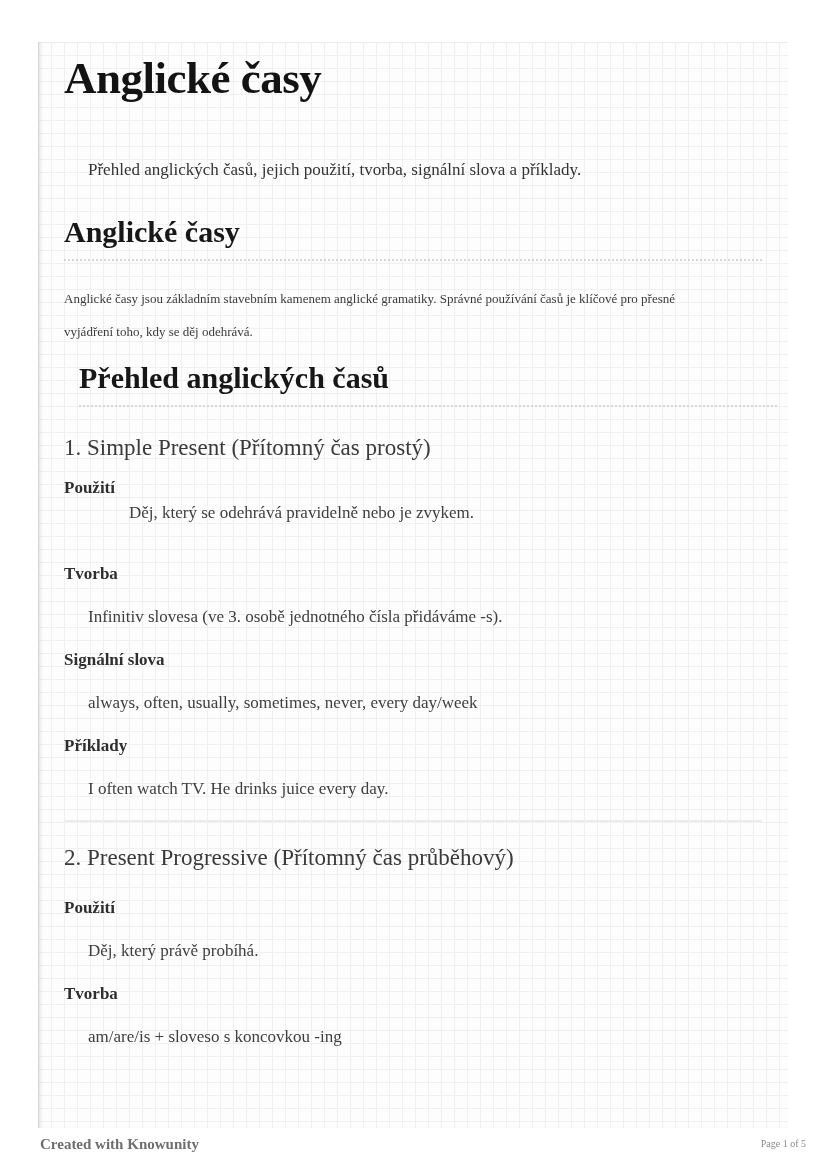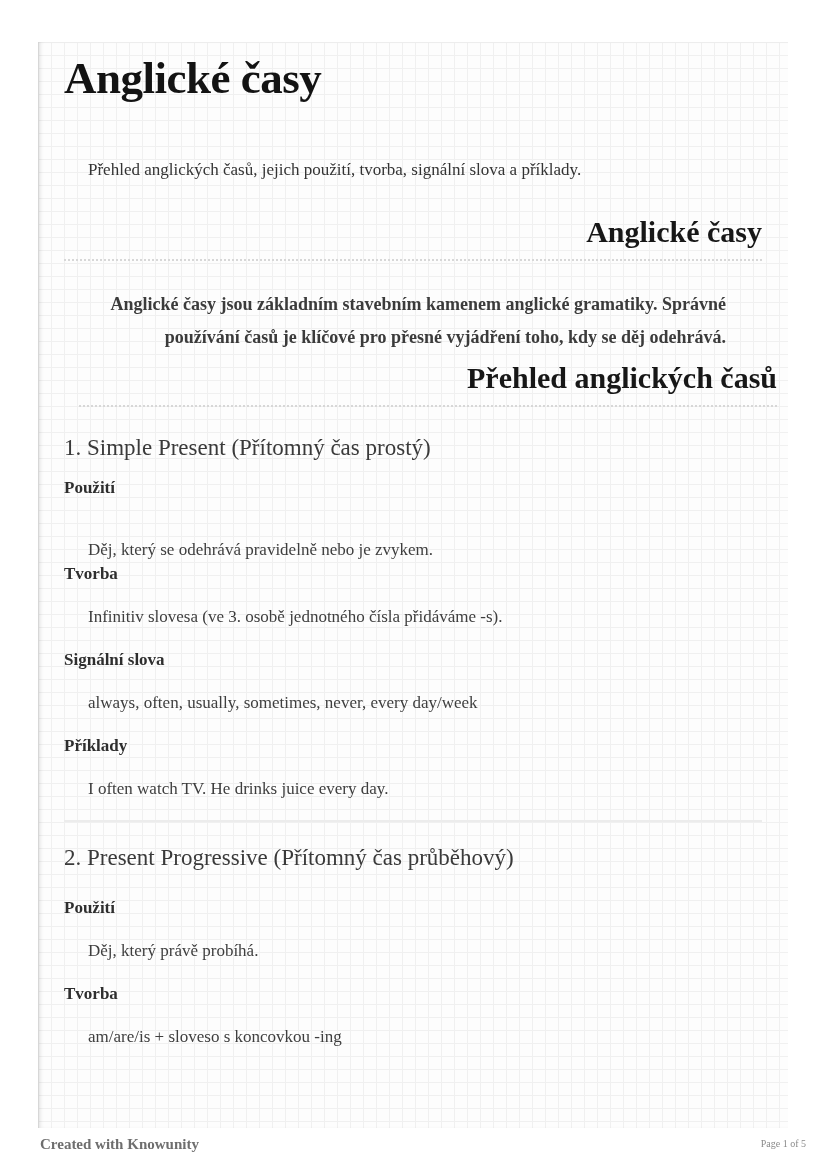--- a/index.html
+++ b/index.html
@@ -16,21 +16,21 @@
     position: absolute;
     left: 38px; top: 42px;
     width: 750px; height: 1086px;
     background-color: #fdfdfd;
     background-image:
       linear-gradient(to right,  #f0f0f0 1px, transparent 1px),
       linear-gradient(to bottom, #f0f0f0 1px, transparent 1px);
     background-size: 13px 13px;
     box-shadow: inset 4px 0 5px -3px rgba(0,0,0,0.18);
   }
-  .paper > * { position: absolute; left: 26px; text-align: right; }
+  .paper > * { position: absolute; left: 26px; }
 
   
   .doc-title {
     top: 12px;
     font-size: 45px;
     font-weight: bold;
     color: #131313;
     letter-spacing: -0.5px;
     line-height: 1.1;
     white-space: nowrap;
@@ -48,26 +48,25 @@
     color: #171717;
     line-height: 36px;
     width: 698px;
     padding-bottom: 9px;
     border-bottom: 2px dotted #d7d7d7;
     white-space: nowrap;
   }
   .h2a { top: 172px; }
   .h2b { top: 318px; margin-left: 15px; }
   .body-par {
-    top: 246px;
-    font-size: 18px;
+    top: 240px;
+    font-size: 13px;
     line-height: 33px;
     color: #3b3b3b;
     width: 662px;
-    font-weight: bold;
   }
   .h3 {
     font-size: 23px;
     font-weight: normal;
     color: #3a3a3a;
     line-height: 28px;
     white-space: nowrap;
   }
   .h3a { top: 392px; }
   .h3b { top: 802px; }
@@ -80,21 +79,21 @@
     white-space: nowrap;
   }
   .fvalue {
     left: 50px;
     font-size: 17px;
     color: #3e3e3e;
     line-height: 20px;
     white-space: nowrap;
   }
   
-  .r1 { top: 436px; } .r2 { top: 498px; } .r3 { top: 522px; } .r4 { top: 565px; }
+  .r1 { top: 436px; } .r2 { top: 461px; margin-left: 41px; } .r3 { top: 522px; } .r4 { top: 565px; }
   .r5 { top: 608px; } .r6 { top: 651px; } .r7 { top: 694px; } .r8 { top: 737px; }
   .r9 { top: 856px; } .r10 { top: 899px; } .r11 { top: 942px; } .r12 { top: 985px; }
 
   .divider {
     top: 778px;
     width: 698px;
     height: 0;
     border-top: 2px solid #ececec;
   }
 

